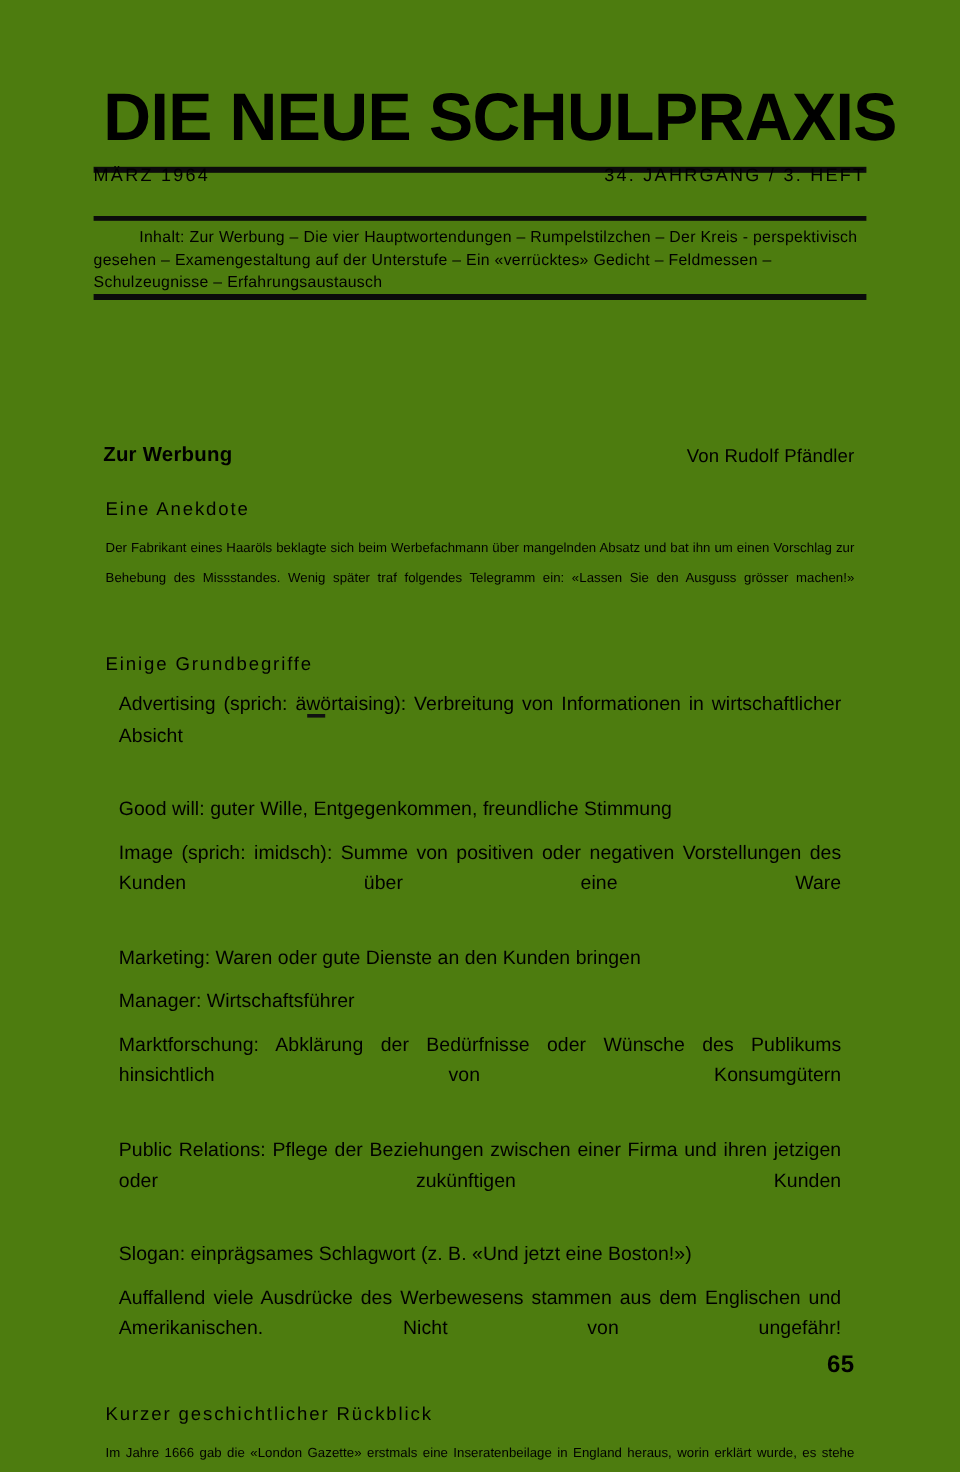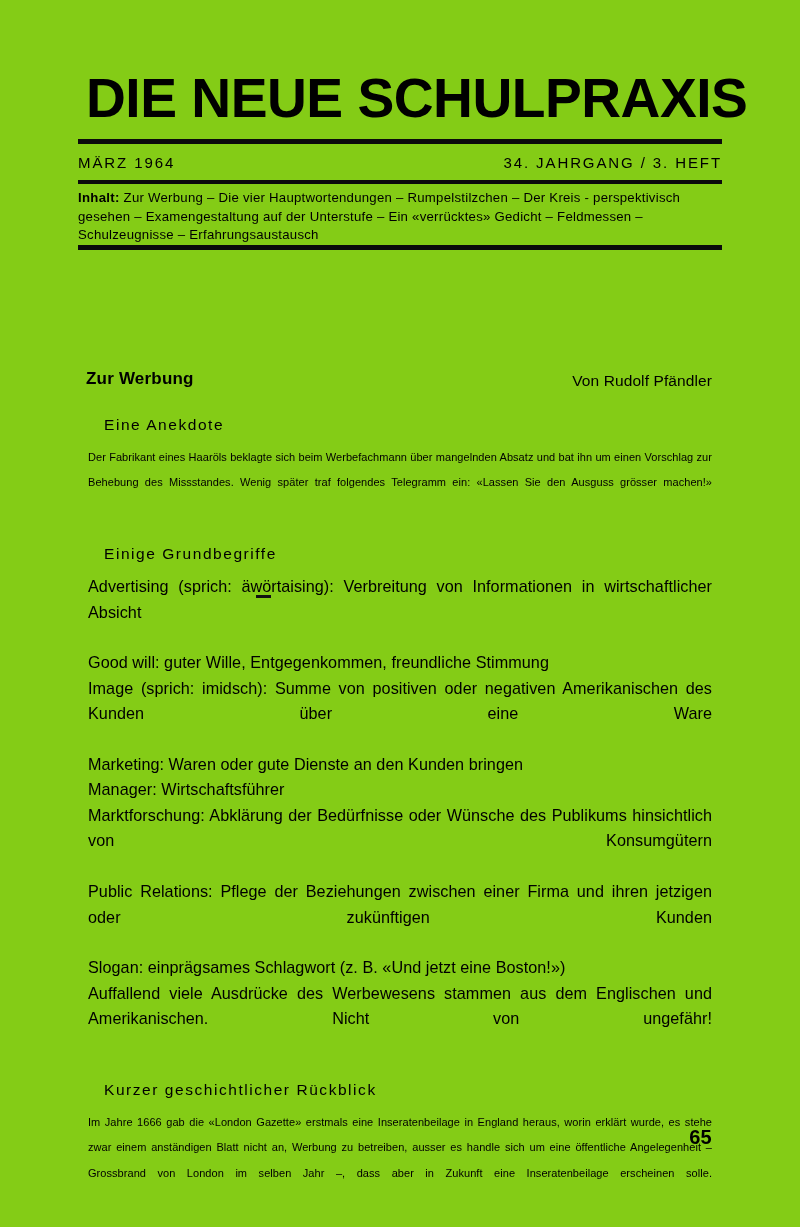--- a/index.html
+++ b/index.html
@@ -8,21 +8,21 @@
     background: #ffffff;
   }
   body {
     font-family: "Liberation Sans", sans-serif;
     color: #000000;
   }
   #page {
     position: relative;
     width: 800px;
     height: 1227px;
-    background: #84cc16;
+    background: #4d7c0f;
     overflow: hidden;
   }
 
   
   .masthead {
     position: absolute;
     left: 86px;
     top: 69px;
     width: 638px;
     font-family: "Liberation Sans", sans-serif;
@@ -41,42 +41,42 @@
     width: 644px;
     background: #0b0b0b;
   }
   .rule-1 { top: 139px; height: 5px; }
   .rule-2 { top: 180px; height: 4px; }
   .rule-3 { top: 245px; height: 5px; }
 
   .issueline {
     position: absolute;
     left: 78px;
-    top: 152px;
+    top: 136px;
     width: 644px;
     height: 22px;
     font-size: 15px;
     letter-spacing: 1.9px;
     line-height: 22px;
     text-align: right;
   }
   .issueline .left  { position: absolute; left: 0; top: 0; }
   .issueline .right { position: absolute; right: 0; top: 0; }
 
   
   .contents {
     position: absolute;
     left: 78px;
     top: 189px;
     width: 650px;
     font-size: 13.2px;
     line-height: 18.5px;
     letter-spacing: 0.25px;
   }
-  .contents b { font-weight: bold; letter-spacing: 0.3px; }
+  .contents b { font-weight: normal; letter-spacing: 0.3px; margin-left: 38px; }
 
   
   .article-title {
     position: absolute;
     left: 86px;
     top: 364px;
     font-size: 17px;
     font-weight: bold;
     line-height: 30px;
     letter-spacing: 0.2px;
@@ -95,42 +95,42 @@
     position: absolute;
     left: 88px;
     top: 414px;
     width: 624px;
   }
 
   .subhead {
     font-size: 15.5px;
     letter-spacing: 1.55px;
     line-height: 21px;
-    margin: 0 0 10px 16px;
+    margin: 0 0 10px 0;
   }
 
   p.para {
     margin: 0 0 0 0;
     font-size: 11px;
     line-height: 25.4px;
     text-align: justify;
     letter-spacing: 0.05px;
   }
   .blk { margin-bottom: 22px; }
   .blk:last-child { margin-bottom: 0; }
 
   
   p.para::after {
     content: "";
     display: inline-block;
     width: 100%;
   }
 
   .glossary p {
-    margin: 0;
+    margin: 11px;
     font-size: 16.2px;
     line-height: 25.4px;
     text-align: justify;
     letter-spacing: 0.05px;
   }
   .glossary p::after {
     content: "";
     display: inline-block;
     width: 100%;
   }
@@ -185,21 +185,21 @@
 
     <div class="blk">
       <div class="subhead">Eine Anekdote</div>
       <p class="para">Der Fabrikant eines Haaröls beklagte sich beim Werbefachmann über mangelnden Absatz und bat ihn um einen Vorschlag zur Behebung des Missstandes. Wenig später traf folgendes Telegramm ein: «Lassen Sie den Ausguss grösser machen!»</p>
     </div>
 
     <div class="blk glossary">
       <div class="subhead">Einige Grundbegriffe</div>
       <p>Advertising (sprich: äwörtaising): Verbreitung von Informationen in wirtschaftlicher Absicht</p>
       <p class="short">Good will: guter Wille, Entgegenkommen, freundliche Stimmung</p>
-      <p>Image (sprich: imidsch): Summe von positiven oder negativen Amerikanischen des Kunden über eine Ware</p>
+      <p>Image (sprich: imidsch): Summe von positiven oder negativen Vorstellungen des Kunden über eine Ware</p>
       <p class="short">Marketing: Waren oder gute Dienste an den Kunden bringen</p>
       <p class="short">Manager: Wirtschaftsführer</p>
       <p>Marktforschung: Abklärung der Bedürfnisse oder Wünsche des Publikums hinsichtlich von Konsumgütern</p>
       <p>Public Relations: Pflege der Beziehungen zwischen einer Firma und ihren jetzigen oder zukünftigen Kunden</p>
       <p class="short">Slogan: einprägsames Schlagwort (z. B. «Und jetzt eine Boston!»)</p>
       <p>Auffallend viele Ausdrücke des Werbewesens stammen aus dem Englischen und Amerikanischen. Nicht von ungefähr!</p>
     </div>
 
     <div class="blk">
       <div class="subhead">Kurzer geschichtlicher Rückblick</div>

